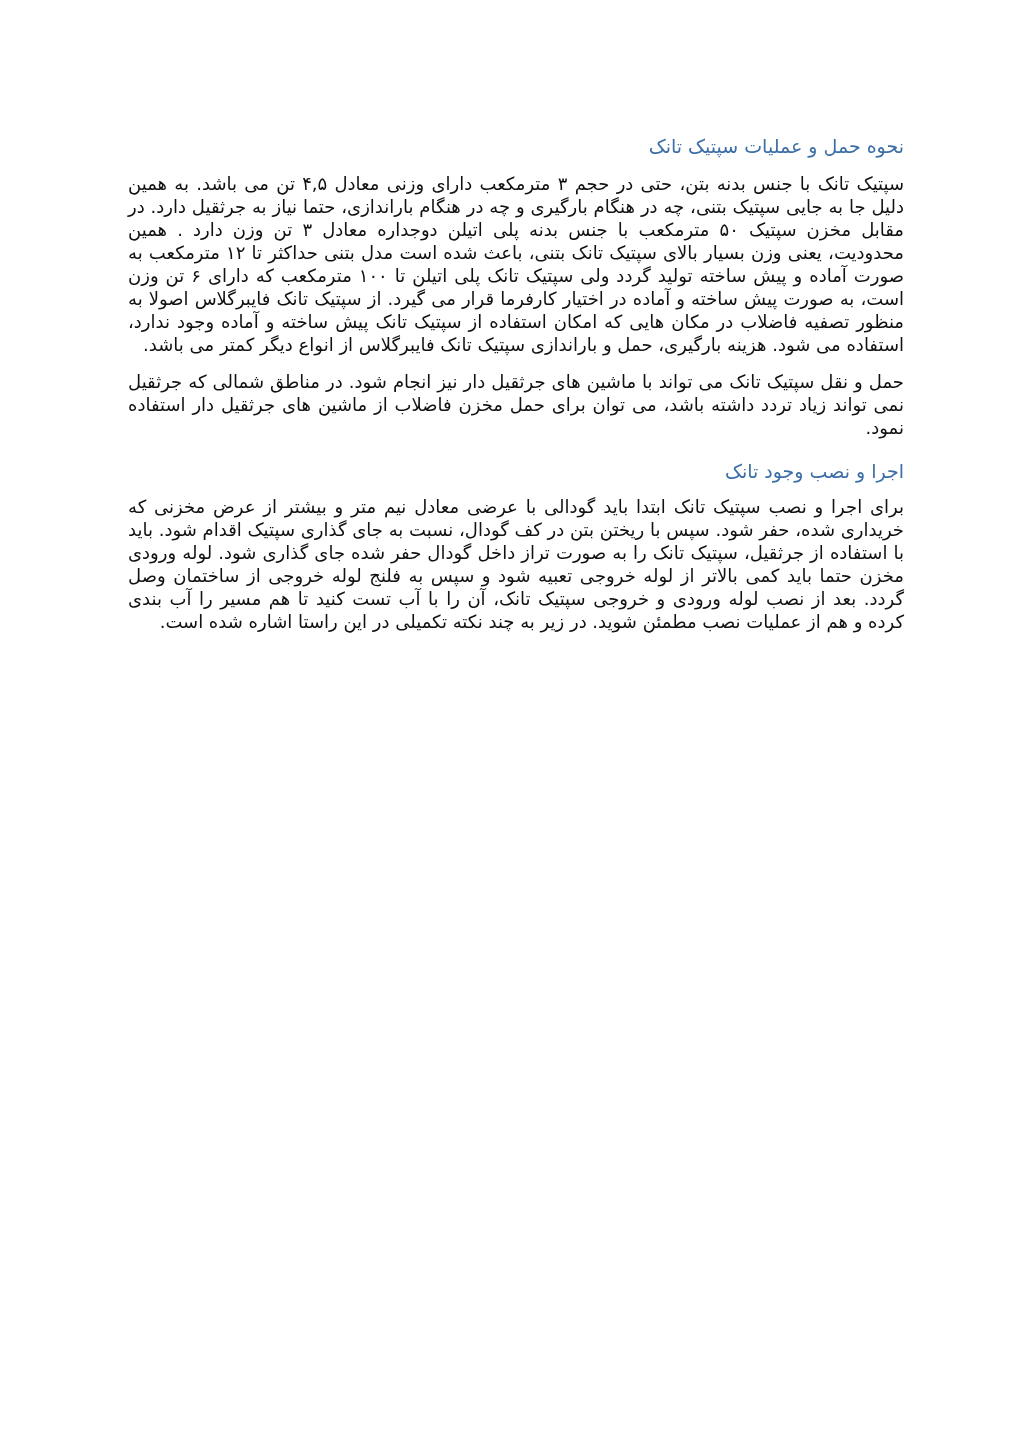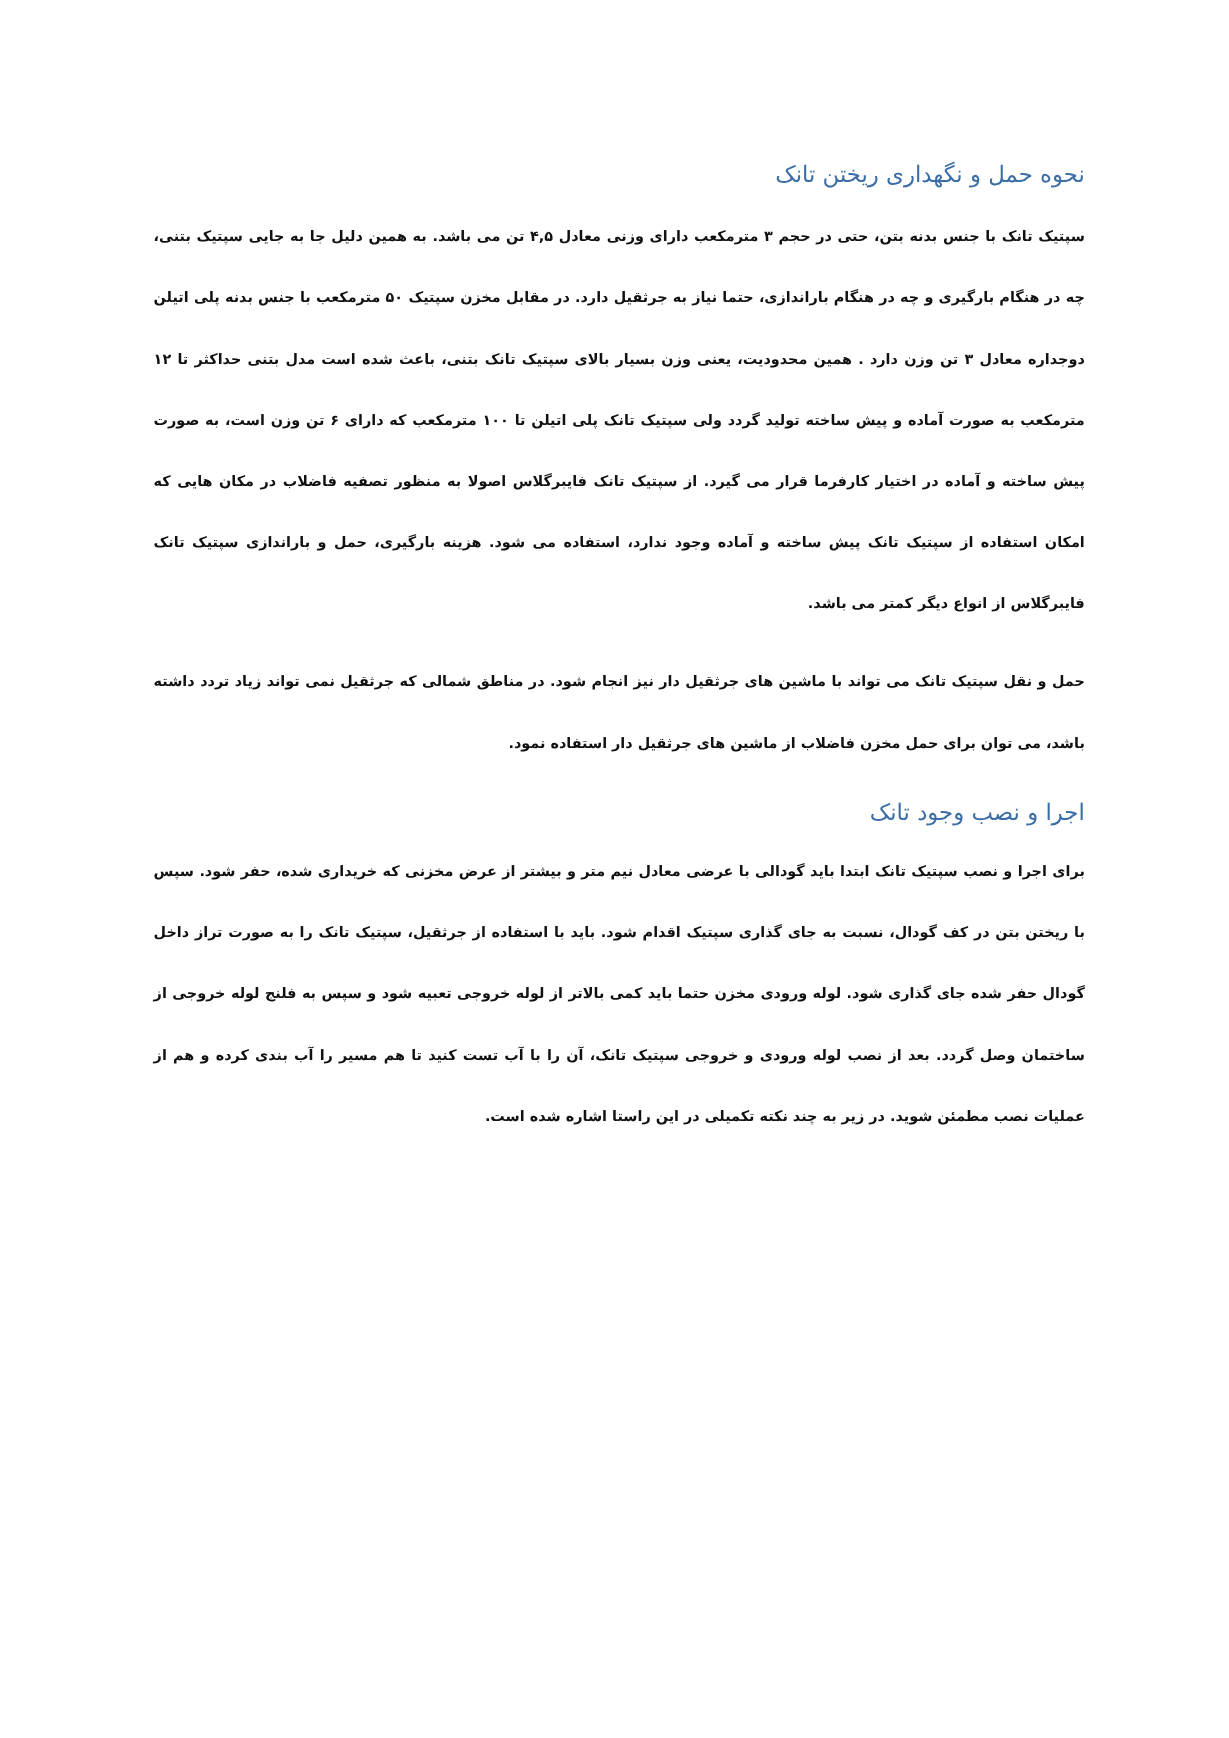--- a/index.html
+++ b/index.html
@@ -25,33 +25,33 @@
     }
     .heading {
       color: #3b6ea6;
       font-size: 19px;
       font-weight: normal;
       margin: 0 0 8px 0;
       line-height: 36px;
       text-align: right;
     }
     .para {
-      font-size: 12px;
-      font-weight: bold;
-      line-height: 51px;
+      font-size: 18px;
+      font-weight: normal;
+      line-height: 23px;
       margin: 0 0 14px 0;
       text-align: justify;
       text-align-last: right;
     }
     .heading.second { margin-top: 4px; margin-bottom: 6px; }
     .bullet { margin-bottom: 12px; }
   </style>
 </head>
 <body>
 
 <div class="page">
-  <h2 class="heading">نحوه حمل و نگهداری ریختن تانک</h2>
+  <h2 class="heading">نحوه حمل و عملیات سپتیک تانک</h2>
   <p class="para">سپتیک تانک با جنس بدنه بتن، حتی در حجم ۳ مترمکعب دارای وزنی معادل ۴,۵ تن می باشد. به همین دلیل جا به جایی سپتیک بتنی، چه در هنگام بارگیری و چه در هنگام باراندازی، حتما نیاز به جرثقیل دارد. در مقابل مخزن سپتیک ۵۰ مترمکعب با جنس بدنه پلی اتیلن دوجداره معادل ۳ تن وزن دارد . همین محدودیت، یعنی وزن بسیار بالای سپتیک تانک بتنی، باعث شده است مدل بتنی حداکثر تا ۱۲ مترمکعب به صورت آماده و پیش ساخته تولید گردد ولی سپتیک تانک پلی اتیلن تا ۱۰۰ مترمکعب که دارای ۶ تن وزن است، به صورت پیش ساخته و آماده در اختیار کارفرما قرار می گیرد. از سپتیک تانک فایبرگلاس اصولا به منظور تصفیه فاضلاب در مکان هایی که امکان استفاده از سپتیک تانک پیش ساخته و آماده وجود ندارد، استفاده می شود. هزینه بارگیری، حمل و باراندازی سپتیک تانک فایبرگلاس از انواع دیگر کمتر می باشد.</p>
   <p class="para">حمل و نقل سپتیک تانک می تواند با ماشین های جرثقیل دار نیز انجام شود. در مناطق شمالی که جرثقیل نمی تواند زیاد تردد داشته باشد، می توان برای حمل مخزن فاضلاب از ماشین های جرثقیل دار استفاده نمود.</p>
 
   <h2 class="heading second">اجرا و نصب وجود تانک</h2>
   <p class="para">برای اجرا و نصب سپتیک تانک ابتدا باید گودالی با عرضی معادل نیم متر و بیشتر از عرض مخزنی که خریداری شده، حفر شود. سپس با ریختن بتن در کف گودال، نسبت به جای گذاری سپتیک اقدام شود. باید با استفاده از جرثقیل، سپتیک تانک را به صورت تراز داخل گودال حفر شده جای گذاری شود. لوله ورودی مخزن حتما باید کمی بالاتر از لوله خروجی تعبیه شود و سپس به فلنج لوله خروجی از ساختمان وصل گردد. بعد از نصب لوله ورودی و خروجی سپتیک تانک، آن را با آب تست کنید تا هم مسیر را آب بندی کرده و هم از عملیات نصب مطمئن شوید. در زیر به چند نکته تکمیلی در این راستا اشاره شده است.</p>
 </div>
 
 </body></html>

